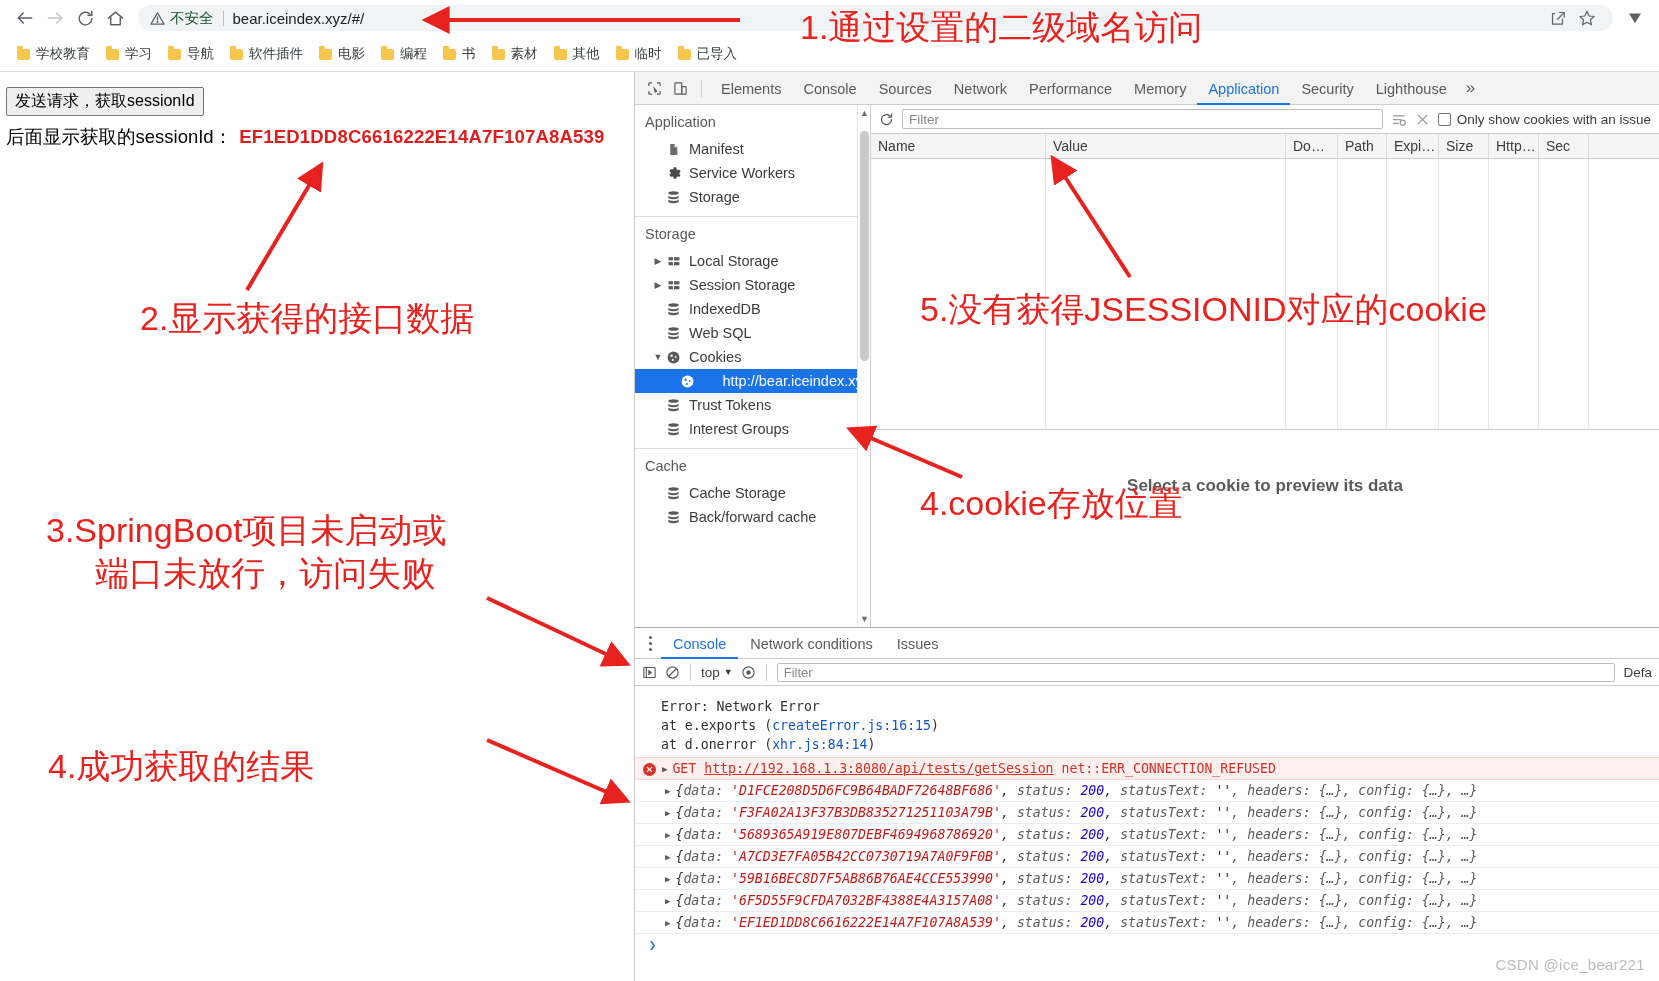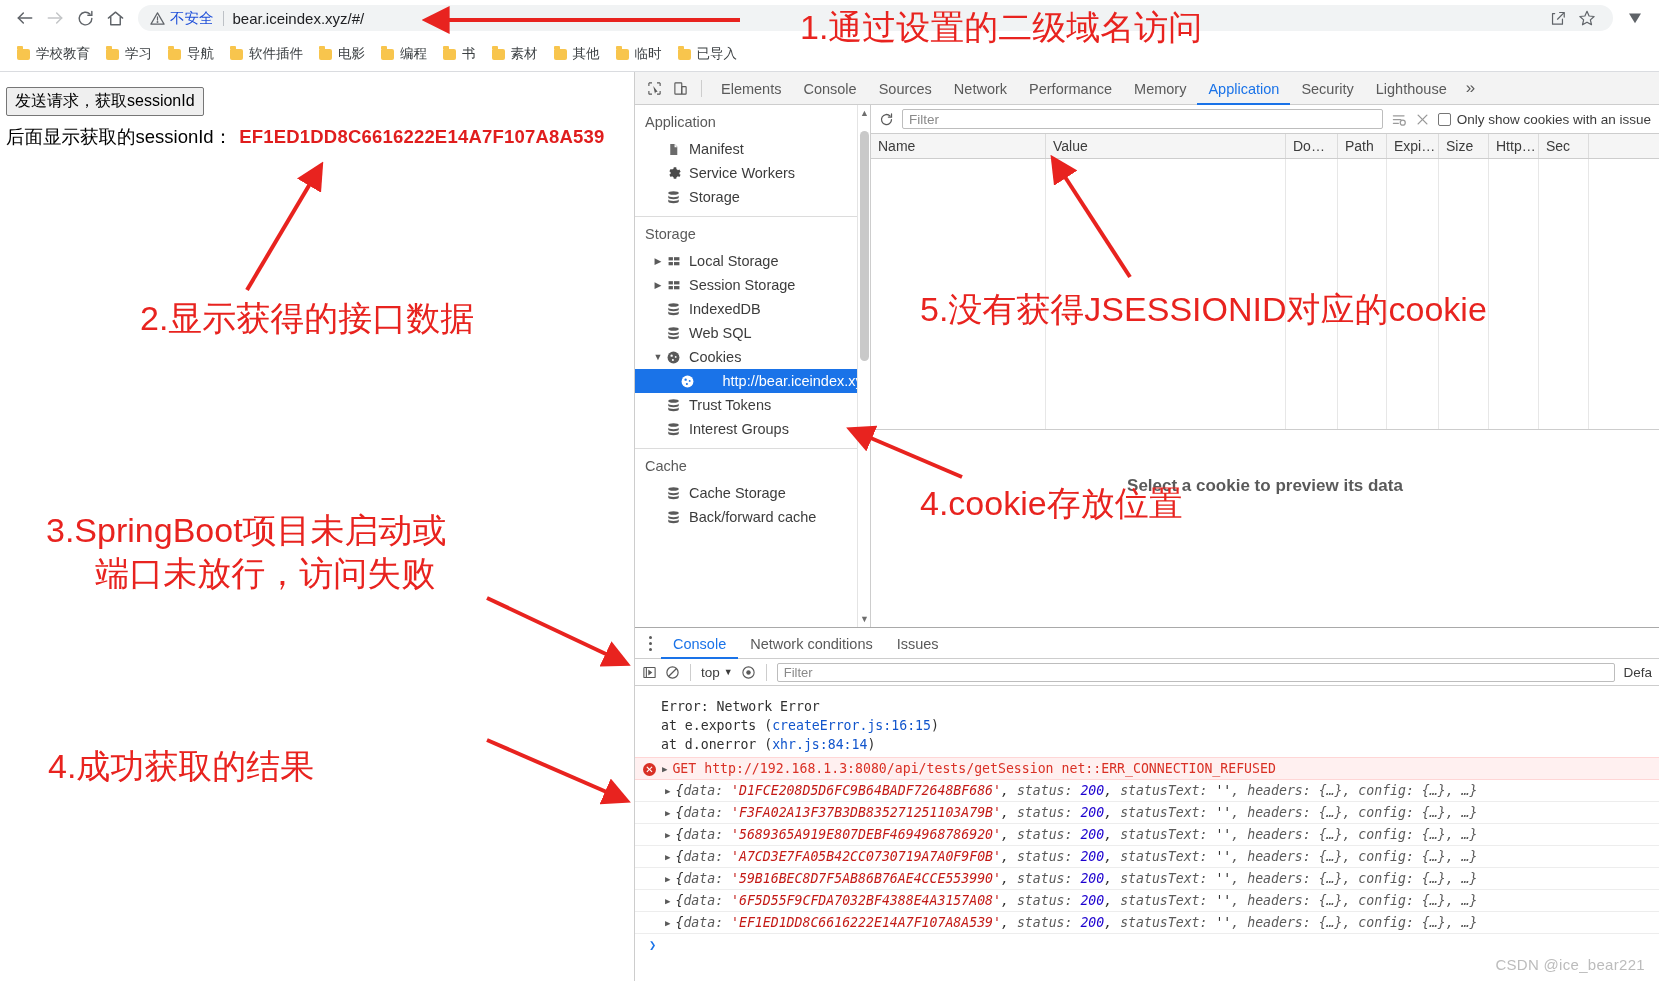--- a/index.html
+++ b/index.html
@@ -20,21 +20,21 @@
     width:30px; height:30px; display:flex; align-items:center; justify-content:center;
     color:#5f6368; flex:0 0 auto;
   }
   .nav-btn svg{ display:block; }
   .omnibox{
     flex:1 1 auto; height:26px; margin-left:8px; margin-right:8px;
     background:#f1f3f4; border-radius:13px; display:flex; align-items:center;
     padding:0 12px; min-width:0; position:relative;
   }
   .warn-icon{ color:#5f6368; display:flex; align-items:center; margin-right:5px;}
-  .notsecure{ font-size:14.5px; color:#1d4ed8; white-space:nowrap; }
+  .notsecure{ font-size:14.5px; color:#14532d; white-space:nowrap; }
   .omni-sep{
     width:1px; height:15px; background:#bdc1c6; margin:0 9px; flex:0 0 auto;
   }
   .omni-url{ font-size:15px; color:#202124; white-space:nowrap; }
   .omni-right{ display:flex; align-items:center; gap:2px; margin-left:auto; }
   .tb-icon{ width:28px; height:28px; display:flex; align-items:center; justify-content:center; color:#5f6368;}
 
   
   .bookmarks{
     position:absolute; left:0; top:38px; width:1659px; height:32px;
@@ -207,21 +207,21 @@
   .cl-indent{ padding-left:30px; }
   .cl-err{ background:#fff0f0; border-top:1px solid #ffd6d6; border-bottom:1px solid #ffd6d6; padding-left:8px;}
   .err-badge{
     width:13px; height:13px; border-radius:50%; background:#d93025; color:#fff;
     font-size:10px; display:flex; align-items:center; justify-content:center;
     margin-right:6px; margin-top:2px; flex:0 0 auto; font-family:"Liberation Sans",sans-serif;
   }
   .arrow-t{ color:#5a5a5a; font-size:9px; margin-right:5px; margin-top:3px; flex:0 0 auto;}
   .err-text{ color:#d93025; }
   .lnk{ color:#1155cc; }
-  .lnk-err{ color:#d93025; }
+  .lnk-err{ color:#d93025; text-decoration:underline;}
   .obj-line{ font-style:italic; color:#5a5a5a; }
   .obj-key{ color:#5a5a5a; font-style:italic;}
   .obj-str{ color:#c41a16; font-style:italic;}
   .obj-num{ color:#1c00cf; font-style:italic;}
   .obj-plain{ color:#303030; font-style:italic;}
   .prompt-row{ padding:4px 0 4px 14px; display:flex; align-items:center;}
   .prompt-car{ color:#1a73e8; font-size:12px;}
 
   
   .anno{

